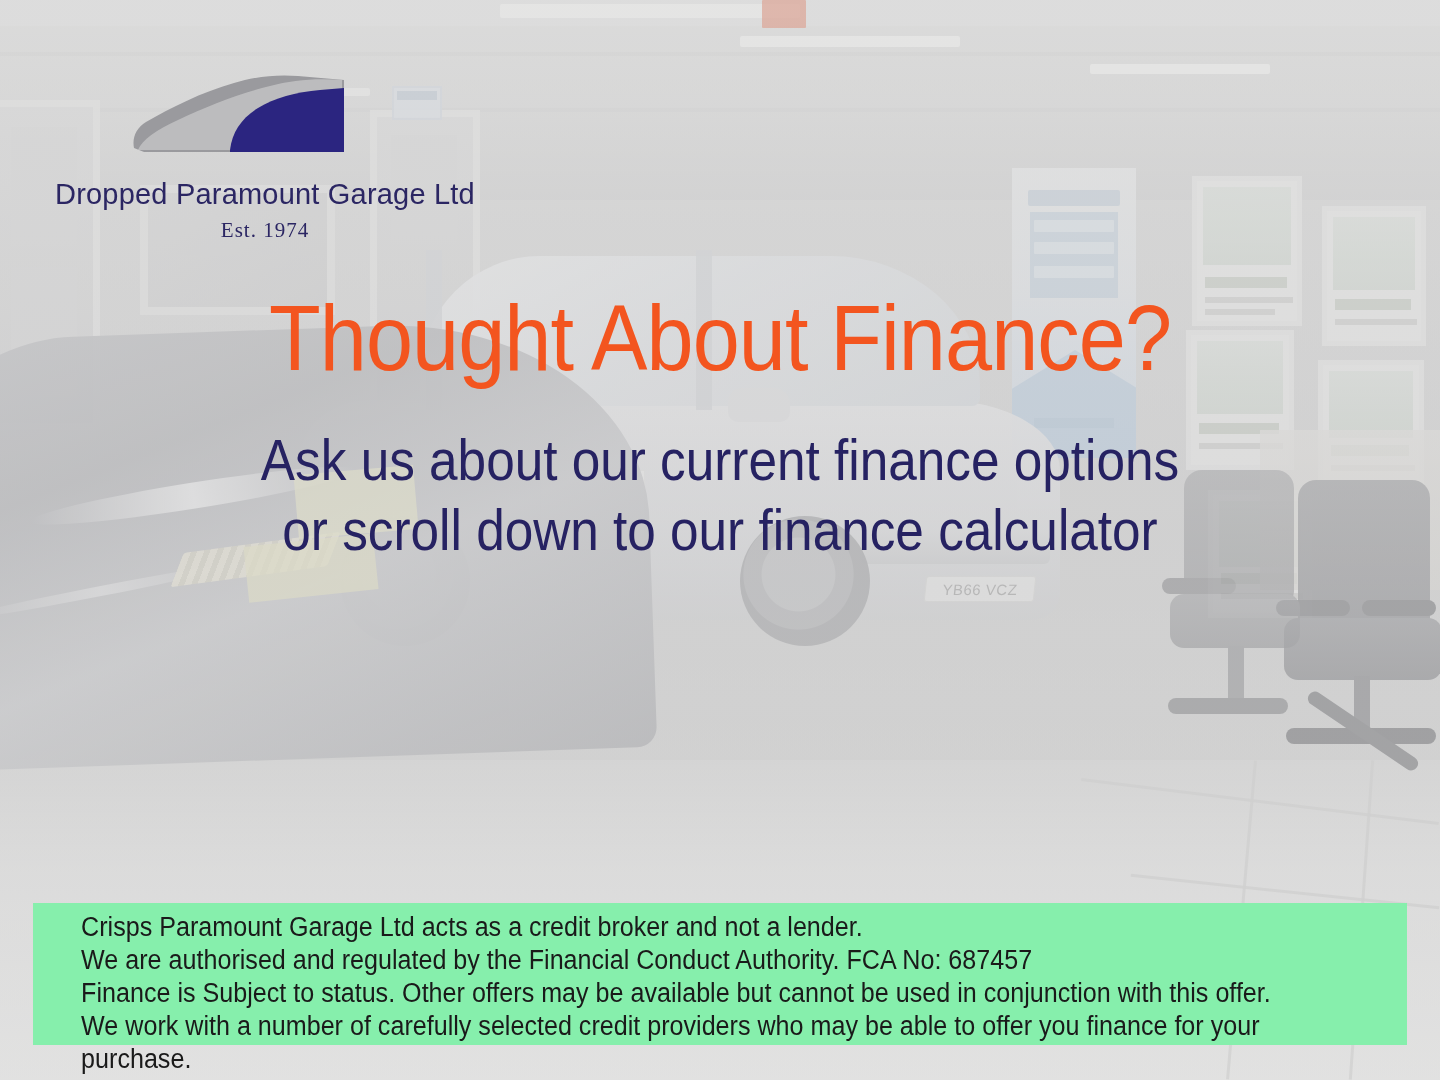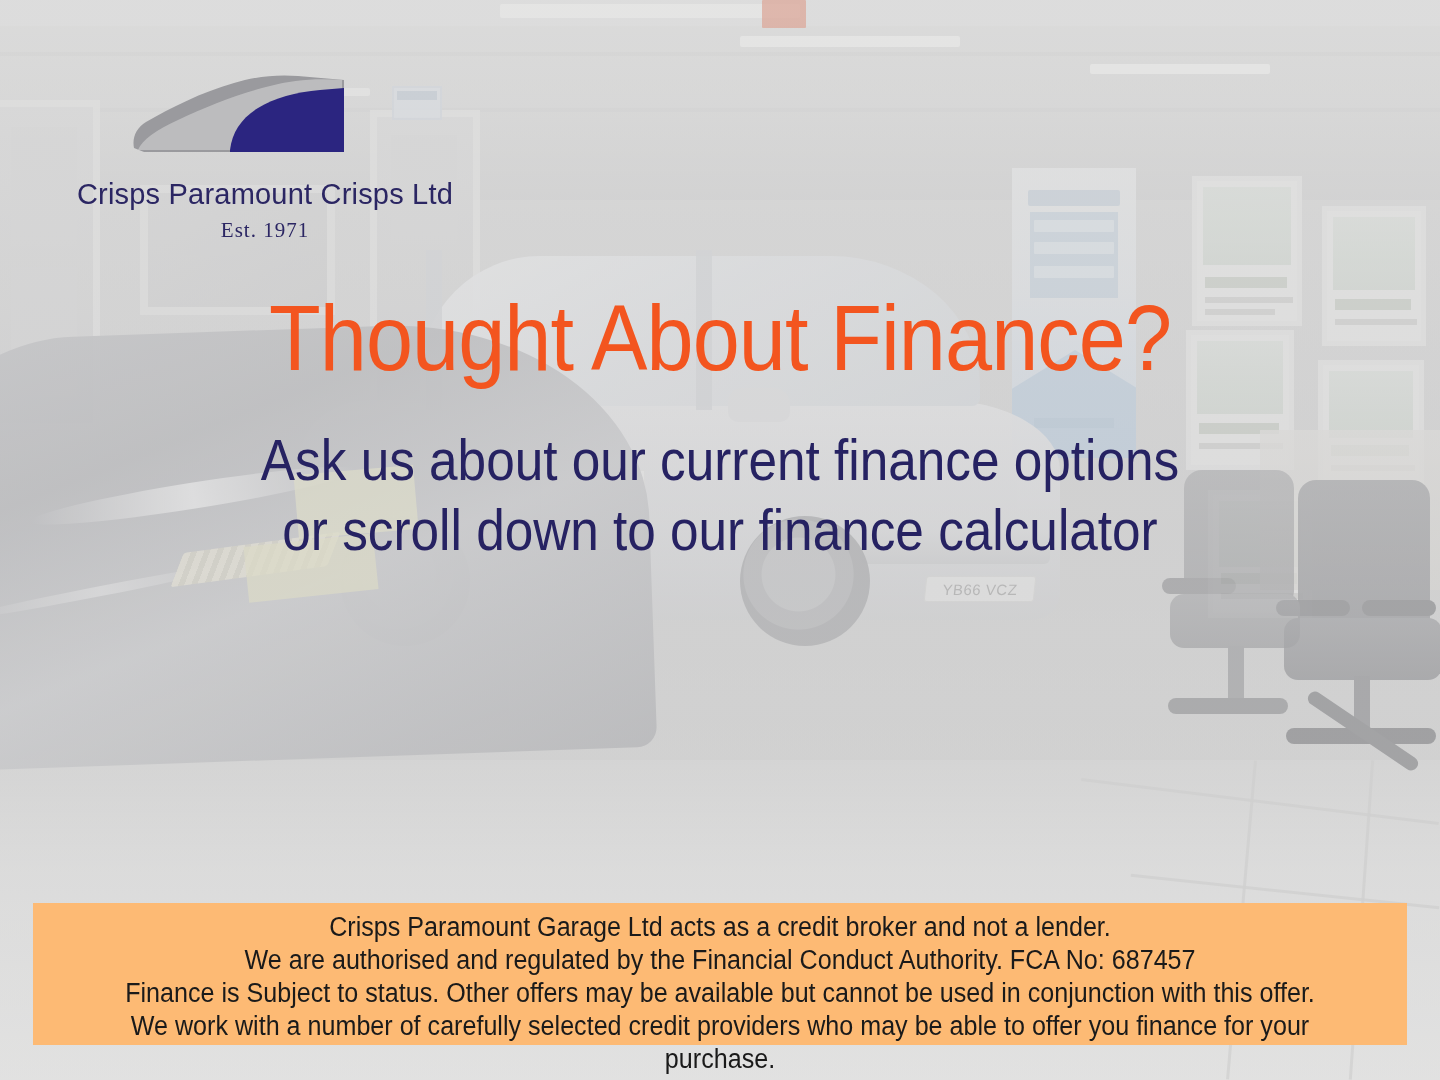--- a/index.html
+++ b/index.html
@@ -260,21 +260,21 @@
     font-size:52px; font-weight:bold; transform:scaleX(.94); line-height:1.1;
     color:#fdf5ef;
   }
   .ob-line{
     font-family:"Liberation Sans Narrow","Liberation Sans", sans-serif;
     font-size:36px; line-height:44px; transform:scaleX(.94); color:#fdf4ee;
   }
 
   .disclaimer{
     position:absolute; left:33px; top:903px; width:1374px; height:142px;
-    background:#fdba74; text-align:center; padding-top:8px;
+    background:#86efac; padding-top:8px;
   }
   .dl-line{
     font-family:"Liberation Sans Narrow","Liberation Sans", sans-serif;
     font-size:27px; line-height:33px; color:#1a1a1a; transform:scaleX(.93);
   }
 </style>
 </head>
 <body>
 
 <div id="poster">
@@ -394,22 +394,22 @@
   </div>
 
   <div class="content">
 
     <div class="logo-block">
       <svg class="logo-car" viewBox="0 0 240 90">
         <path d="M4,78 C2,68 6,58 16,52 C40,38 72,22 104,13 C124,7 146,4 168,6 L214,10 L214,82 L14,82 Z" fill="#9a9a9e"></path>
         <path d="M8,80 C12,70 26,60 48,50 C78,36 108,24 140,16 C162,10 186,8 212,10 L212,80 Z" fill="#d8d8d8" opacity="0.55"></path>
         <path d="M100,80 C102,62 112,48 128,38 C144,28 166,22 190,20 L214,18 L214,82 L100,82 Z" fill="#2b2580"></path>
       </svg>
-      <div class="logo-name">Crisps Paramount Crisps Ltd</div>
-      <div class="logo-est">Est. 1971</div>
+      <div class="logo-name">Dropped Paramount Garage Ltd</div>
+      <div class="logo-est">Est. 1974</div>
     </div>
 
     <div class="headline">Thought About Finance?</div>
 
     <div class="subhead">
       <div>Ask us about our current finance options</div>
       <div>or scroll down to our finance calculator</div>
     </div>
 
 

